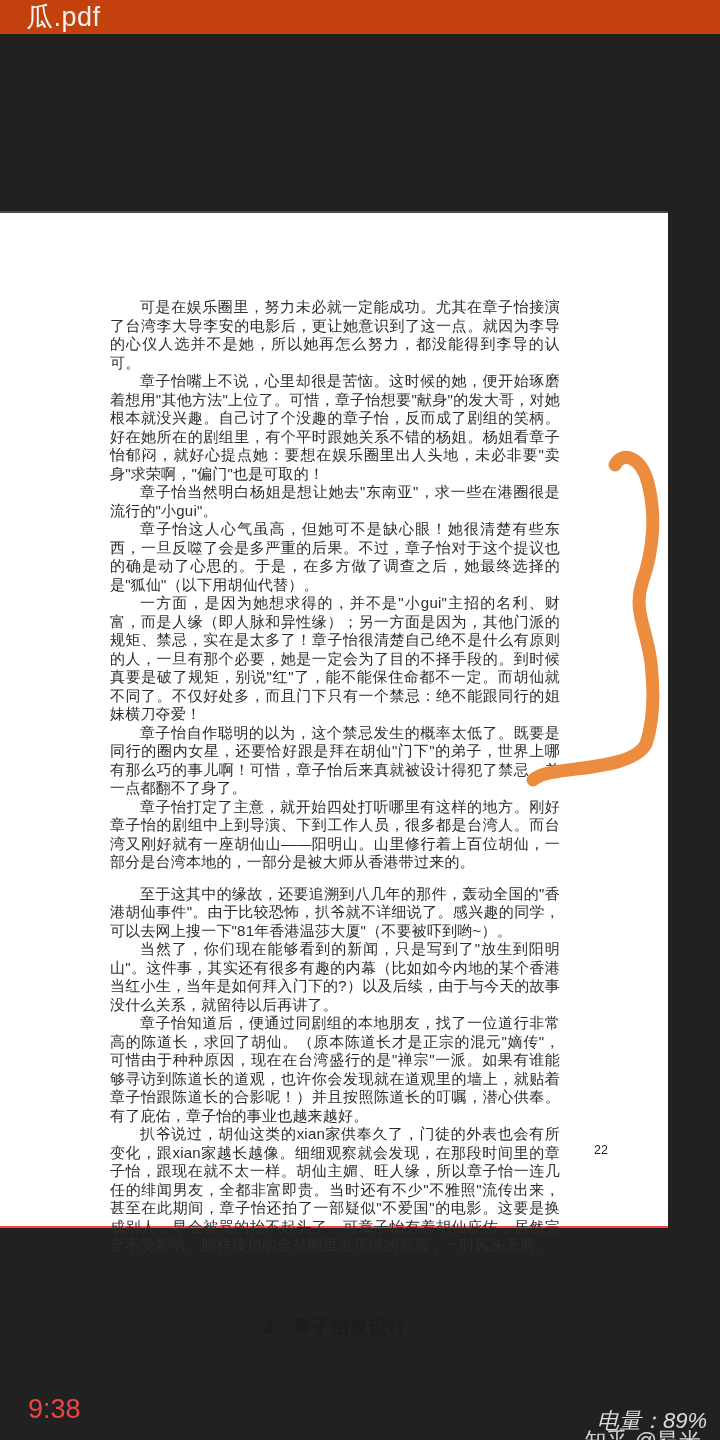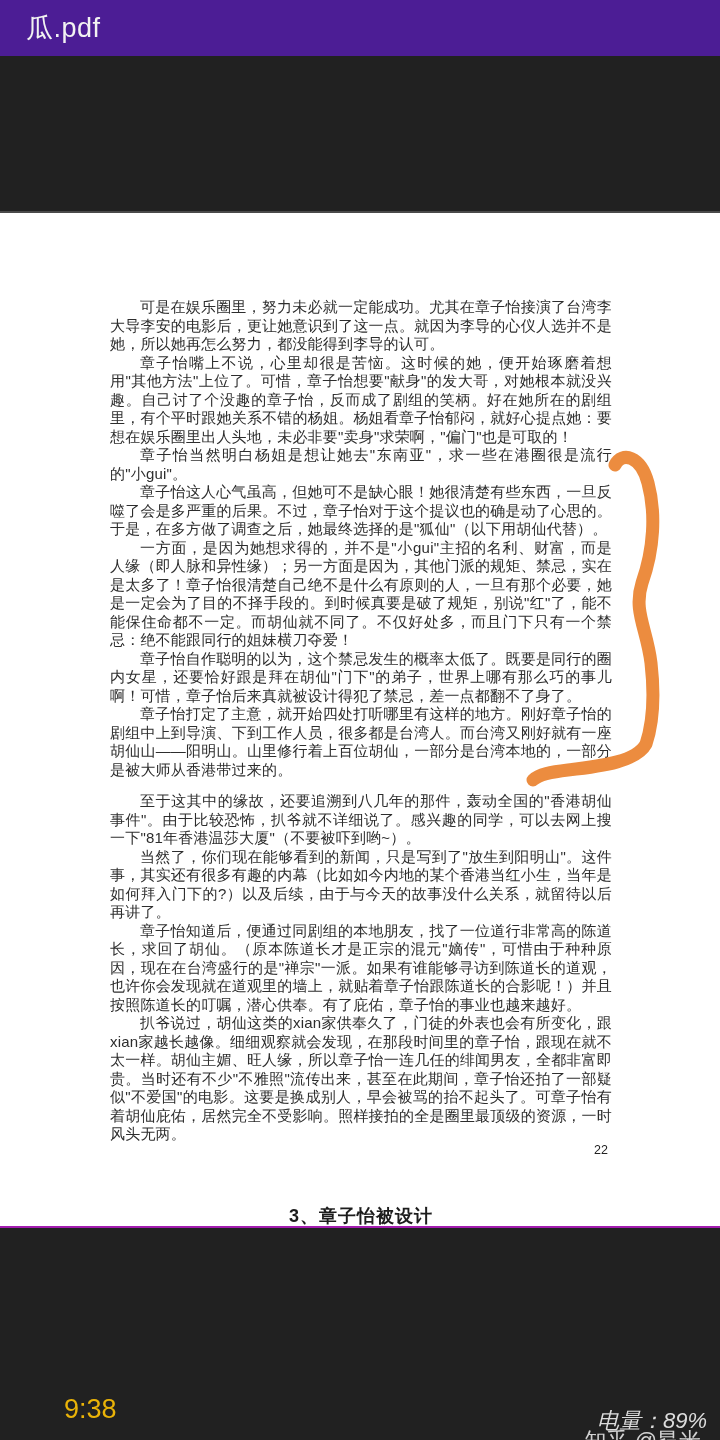--- a/index.html
+++ b/index.html
@@ -9,39 +9,39 @@
     width: 720px;
     height: 1440px;
     margin: 0 auto;
     background: #212121;
     overflow: hidden;
     font-family: "Liberation Sans", sans-serif;
   }
   .titlebar {
     position: absolute;
     top: 0; left: 0; right: 0;
-    height: 56px;
-    background: #4c1d95;
+    height: 34px;
+    background: #c2410c;
     display: flex;
     align-items: center;
     padding-left: 26px;
   }
   .titlebar .title {
     color: #f2f2f2;
     font-size: 27px;
     letter-spacing: 0.5px;
   }
   .pdf-page {
     position: absolute;
     top: 211px; left: 0;
-    width: 720px;
+    width: 668px;
     height: 1017px;
     background: #ffffff;
     border-top: 2px solid #4a4a4a;
-    border-bottom: 2px solid #a21caf;
+    border-bottom: 2px solid #ef4444;
     padding: 85px 108px 13px 110px;
   }
   .body-text p.para {
     font-size: 15px;
     line-height: 18.5px;
     color: #2d2d2d;
     text-align: justify;
     text-indent: 2em;
     letter-spacing: 0.2px;
   }
@@ -64,23 +64,22 @@
   .statusbar {
     position: absolute;
     left: 0; right: 0; bottom: 0;
     height: 52px;
     background: #212121;
   }
   .clock {
     position: absolute;
     left: 28px;
     top: 6px;
-    color: #eab308;
+    color: #ef4444;
     font-size: 27px;
-    margin-left: 36px;
   }
   .right-status {
     position: absolute;
     right: 13px;
     top: 10px;
     width: 150px;
     height: 40px;
   }
   .battery {
     position: absolute;

